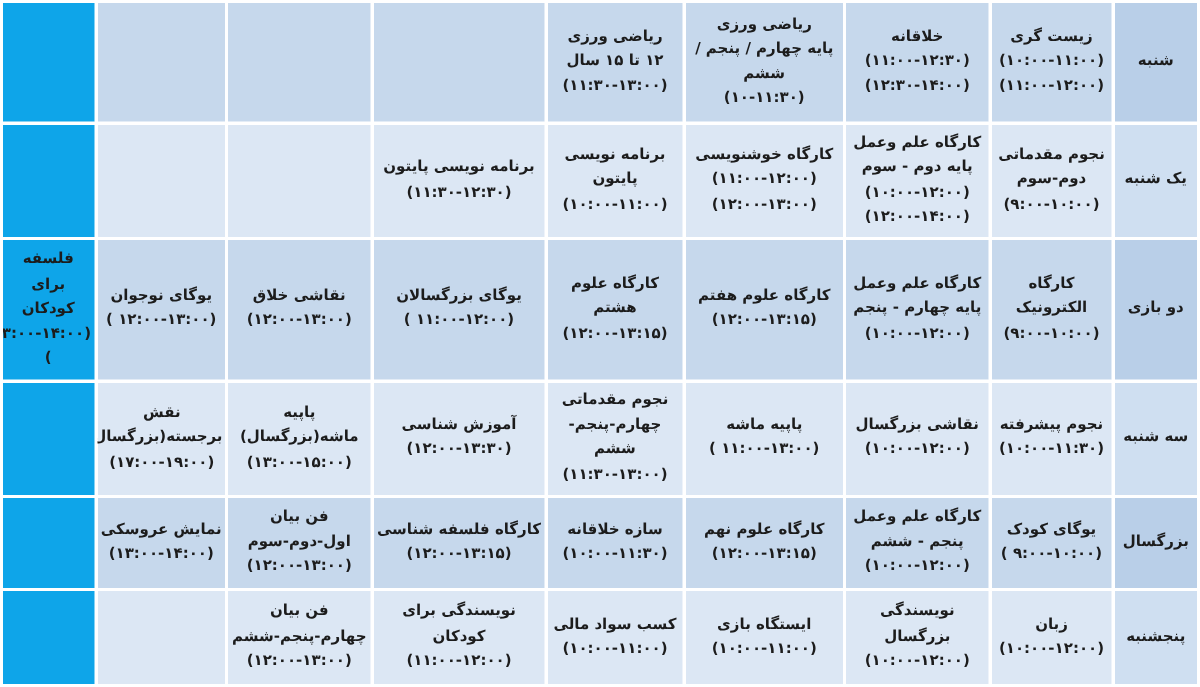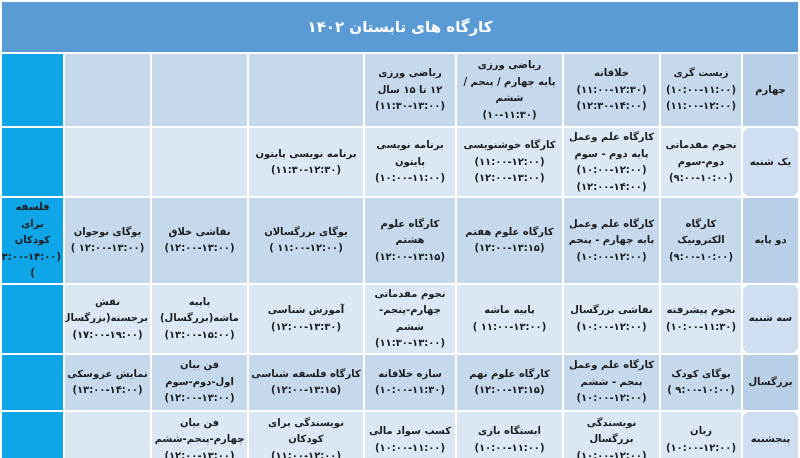--- a/index.html
+++ b/index.html
@@ -40,21 +40,21 @@
     letter-spacing: 0.2px;
   }
   td.day {
     font-size: 12px;
     color: #111111;
   }
   
   tr.band-a td.cell  { background: #c6d8ec; }
   tr.band-a td.day   { background: #b9cfe8; }
   tr.band-b td.cell  { background: #dce7f4; }
-  tr.band-b td.day   { background: #cfdff1; border-radius: 10px; }
+  tr.band-b td.day   { background: #cfdff1; }
   td.leftcol {
     background: #0ea5e9;
     color: #ffffff;
     font-size: 9.5px;
     line-height: 1.6;
   }
 </style>
 </head>
 <body>
 
@@ -66,26 +66,23 @@
       <col style="width:97px">
       <col style="width:107px">
       <col style="width:92px">
       <col style="width:116px">
       <col style="width:97px">
       <col style="width:87px">
       <col style="width:63px">
     </colgroup>
 
     <tbody>
-        <tr class="title-row" style="height:52px">
-      <td colspan="9">کارگاه های تابستان ۱۴۰۲</td>
-    </tr>
 
     <tr class="band-a" style="height:74px">
-      <td class="day">چهارم</td>
+      <td class="day">شنبه</td>
       <td class="cell">زیست گری
 (۱۰:۰۰-۱۱:۰۰)
 (۱۱:۰۰-۱۲:۰۰)</td>
       <td class="cell">خلاقانه
 (۱۱:۰۰-۱۲:۳۰)
 (۱۲:۳۰-۱۴:۰۰)</td>
       <td class="cell">ریاضی ورزی
 پایه چهارم / پنجم / ششم
 (۱۰-۱۱:۳۰)</td>
       <td class="cell">ریاضی ورزی
@@ -112,21 +109,21 @@
       <td class="cell">برنامه نویسی پایتون
 (۱۰:۰۰-۱۱:۰۰)</td>
       <td class="cell">برنامه نویسی پایتون
 (۱۱:۳۰-۱۲:۳۰)</td>
       <td class="cell"></td>
       <td class="cell"></td>
       <td class="leftcol"></td>
     </tr>
 
     <tr class="band-a" style="height:67px">
-      <td class="day">دو پایه</td>
+      <td class="day">دو بازی</td>
       <td class="cell">کارگاه الکترونیک
 (۹:۰۰-۱۰:۰۰)</td>
       <td class="cell">کارگاه علم وعمل
 پایه چهارم - پنجم
 (۱۰:۰۰-۱۲:۰۰)</td>
       <td class="cell">کارگاه علوم هفتم
 (۱۲:۰۰-۱۳:۱۵)</td>
       <td class="cell">کارگاه علوم هشتم
 (۱۲:۰۰-۱۳:۱۵)</td>
       <td class="cell">یوگای بزرگسالان

